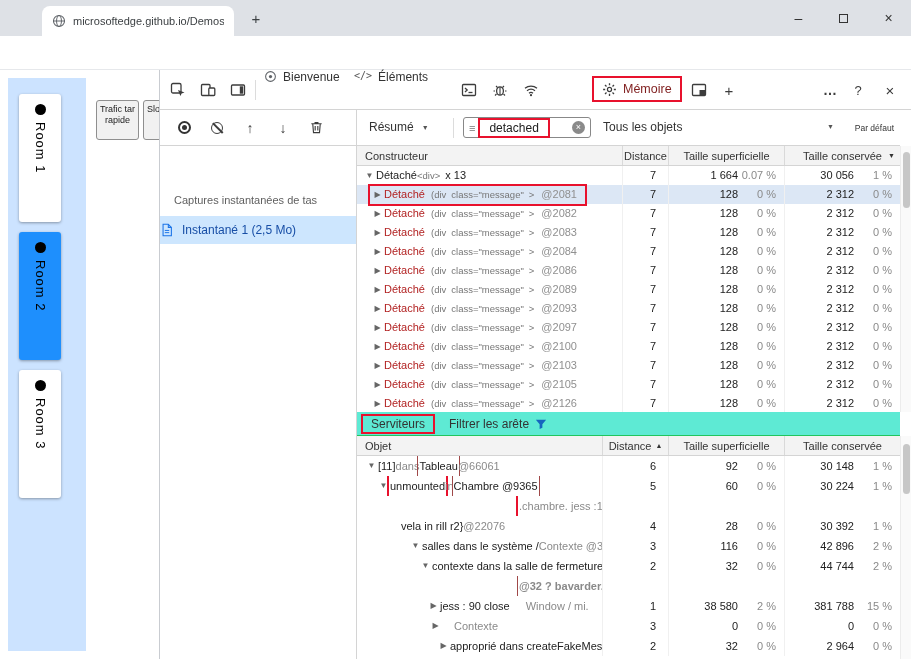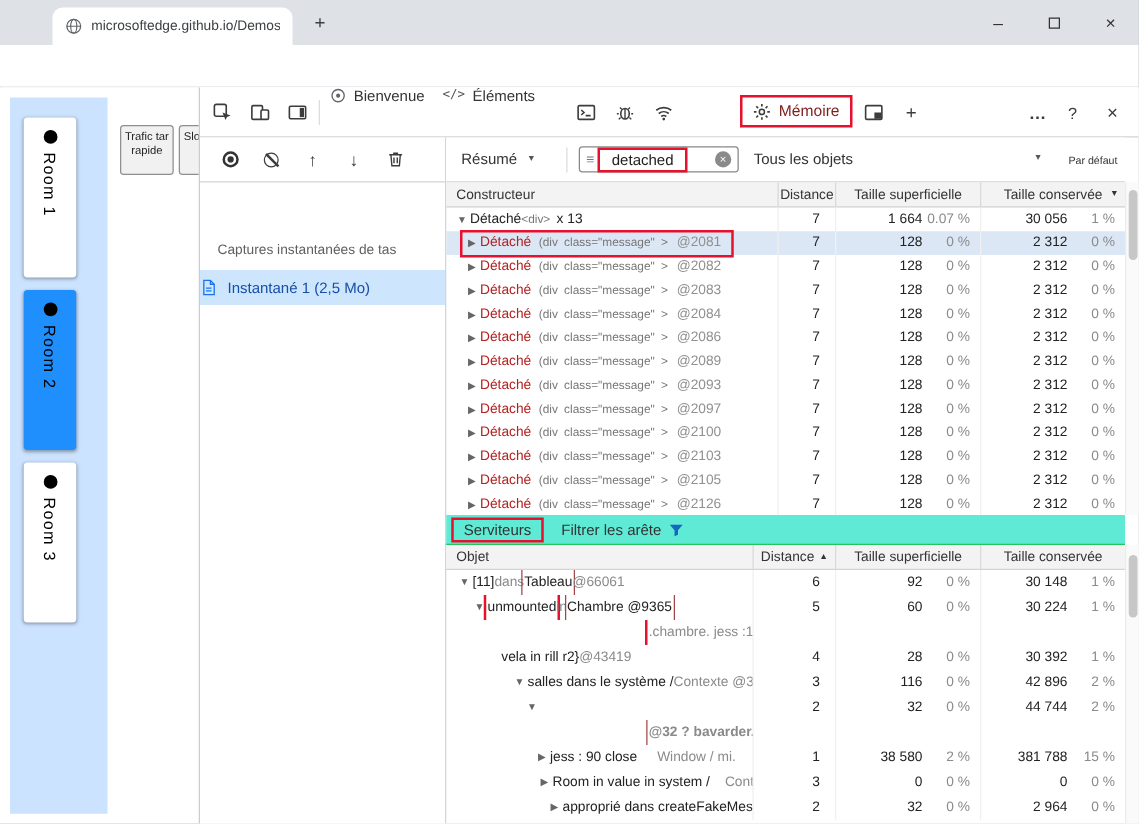--- a/index.html
+++ b/index.html
@@ -690,21 +690,21 @@
               <span class="pct"></span>
             </div>
             <div class="csize last">
               <span class="num"></span>
               <span class="pct"></span>
             </div>
           </div>
           <div class="rrow">
             <div class="cname" style="padding-left: 44px;">
               <span class="pk">vela in rill r2}</span>
-              <span class="pg"> @43419</span>
+              <span class="pg"> @22076</span>
             </div>
             <div class="cdist">4</div>
             <div class="csize">
               <span class="num">28</span>
               <span class="pct">0 %</span>
             </div>
             <div class="csize last">
               <span class="num">30 392</span>
               <span class="pct">1 %</span>
             </div>
@@ -721,20 +721,21 @@
               <span class="pct">0 %</span>
             </div>
             <div class="csize last">
               <span class="num">42 896</span>
               <span class="pct">2 %</span>
             </div>
           </div>
           <div class="rrow">
             <div class="cname" style="padding-left: 62px;">
               <span class="tw">▼</span>
+              <span class="pk">contexte dans la salle de fermeture</span>
             </div>
             <div class="cdist">2</div>
             <div class="csize">
               <span class="num">32</span>
               <span class="pct">0 %</span>
             </div>
             <div class="csize last">
               <span class="num">44 744</span>
               <span class="pct">2 %</span>
             </div>
@@ -765,21 +766,20 @@
               <span class="pct">2 %</span>
             </div>
             <div class="csize last">
               <span class="num">381 788</span>
               <span class="pct">15 %</span>
             </div>
           </div>
           <div class="rrow">
             <div class="cname" style="padding-left: 72px;">
               <span class="tw">▶</span>
-              <span class="pk">Room in value in system /</span>
               <span class="pg" style="margin-left: 12px;">Contexte</span>
             </div>
             <div class="cdist">3</div>
             <div class="csize">
               <span class="num">0</span>
               <span class="pct">0 %</span>
             </div>
             <div class="csize last">
               <span class="num">0</span>
               <span class="pct">0 %</span>

